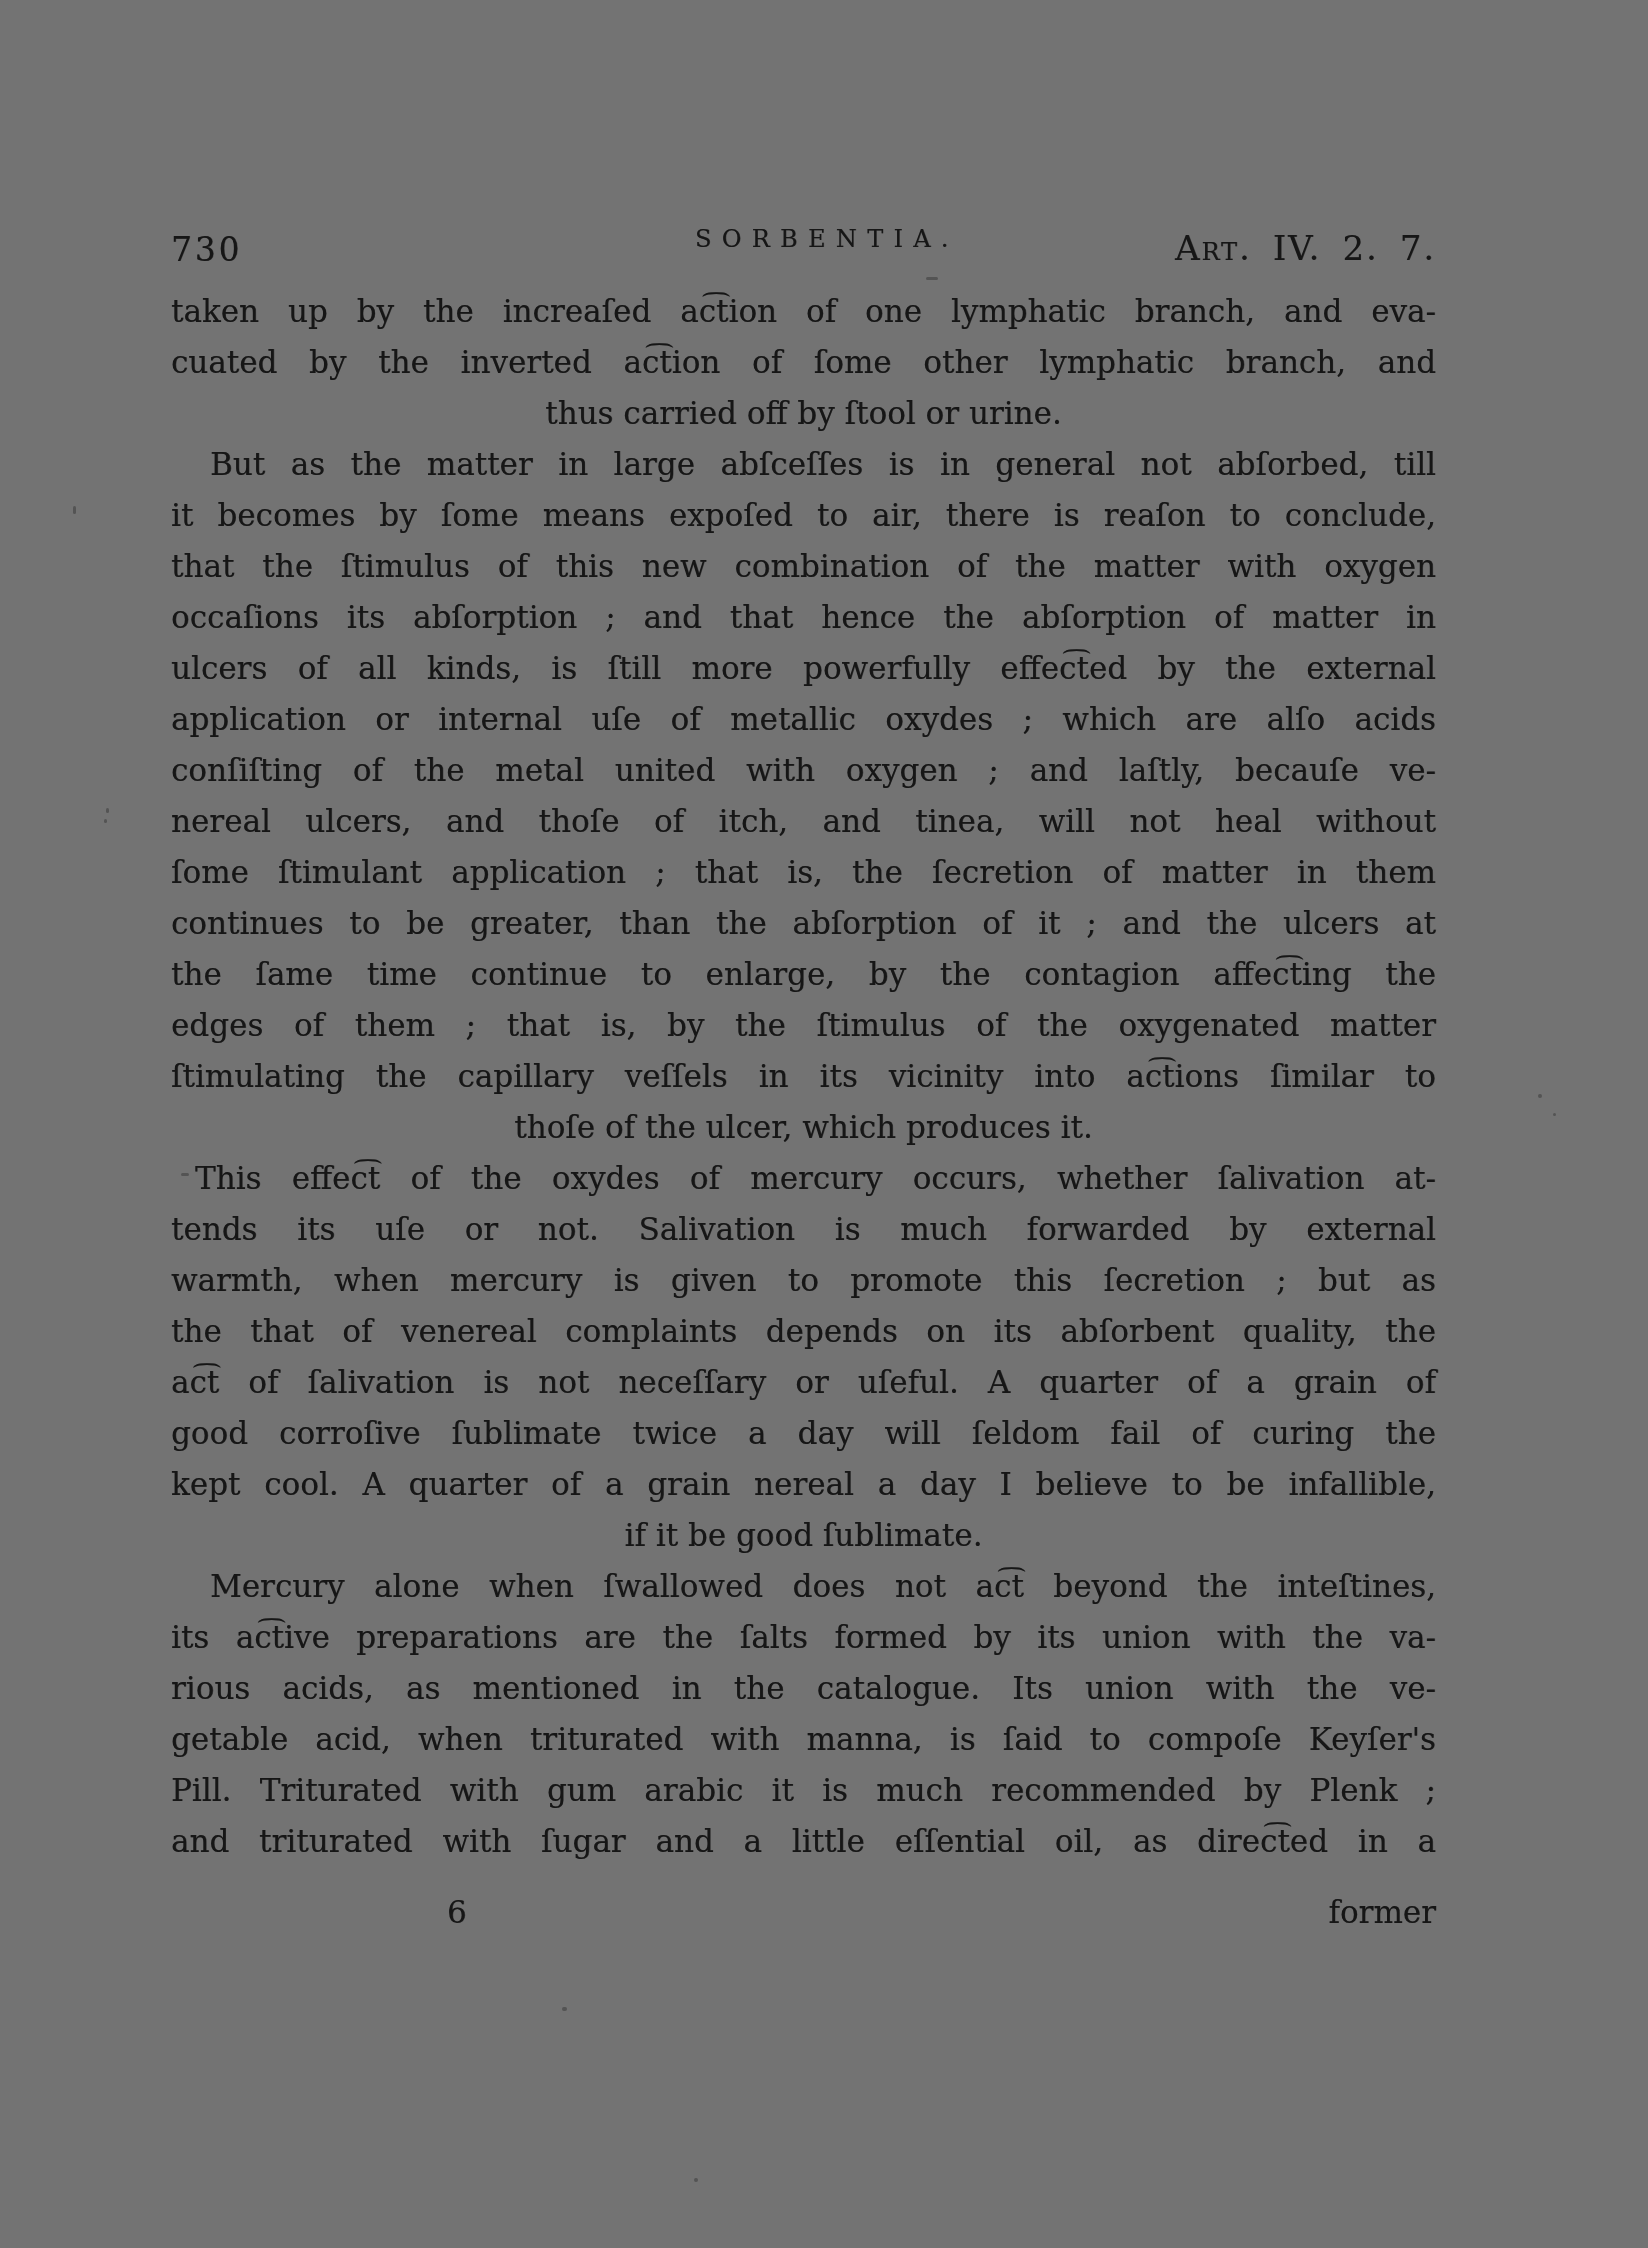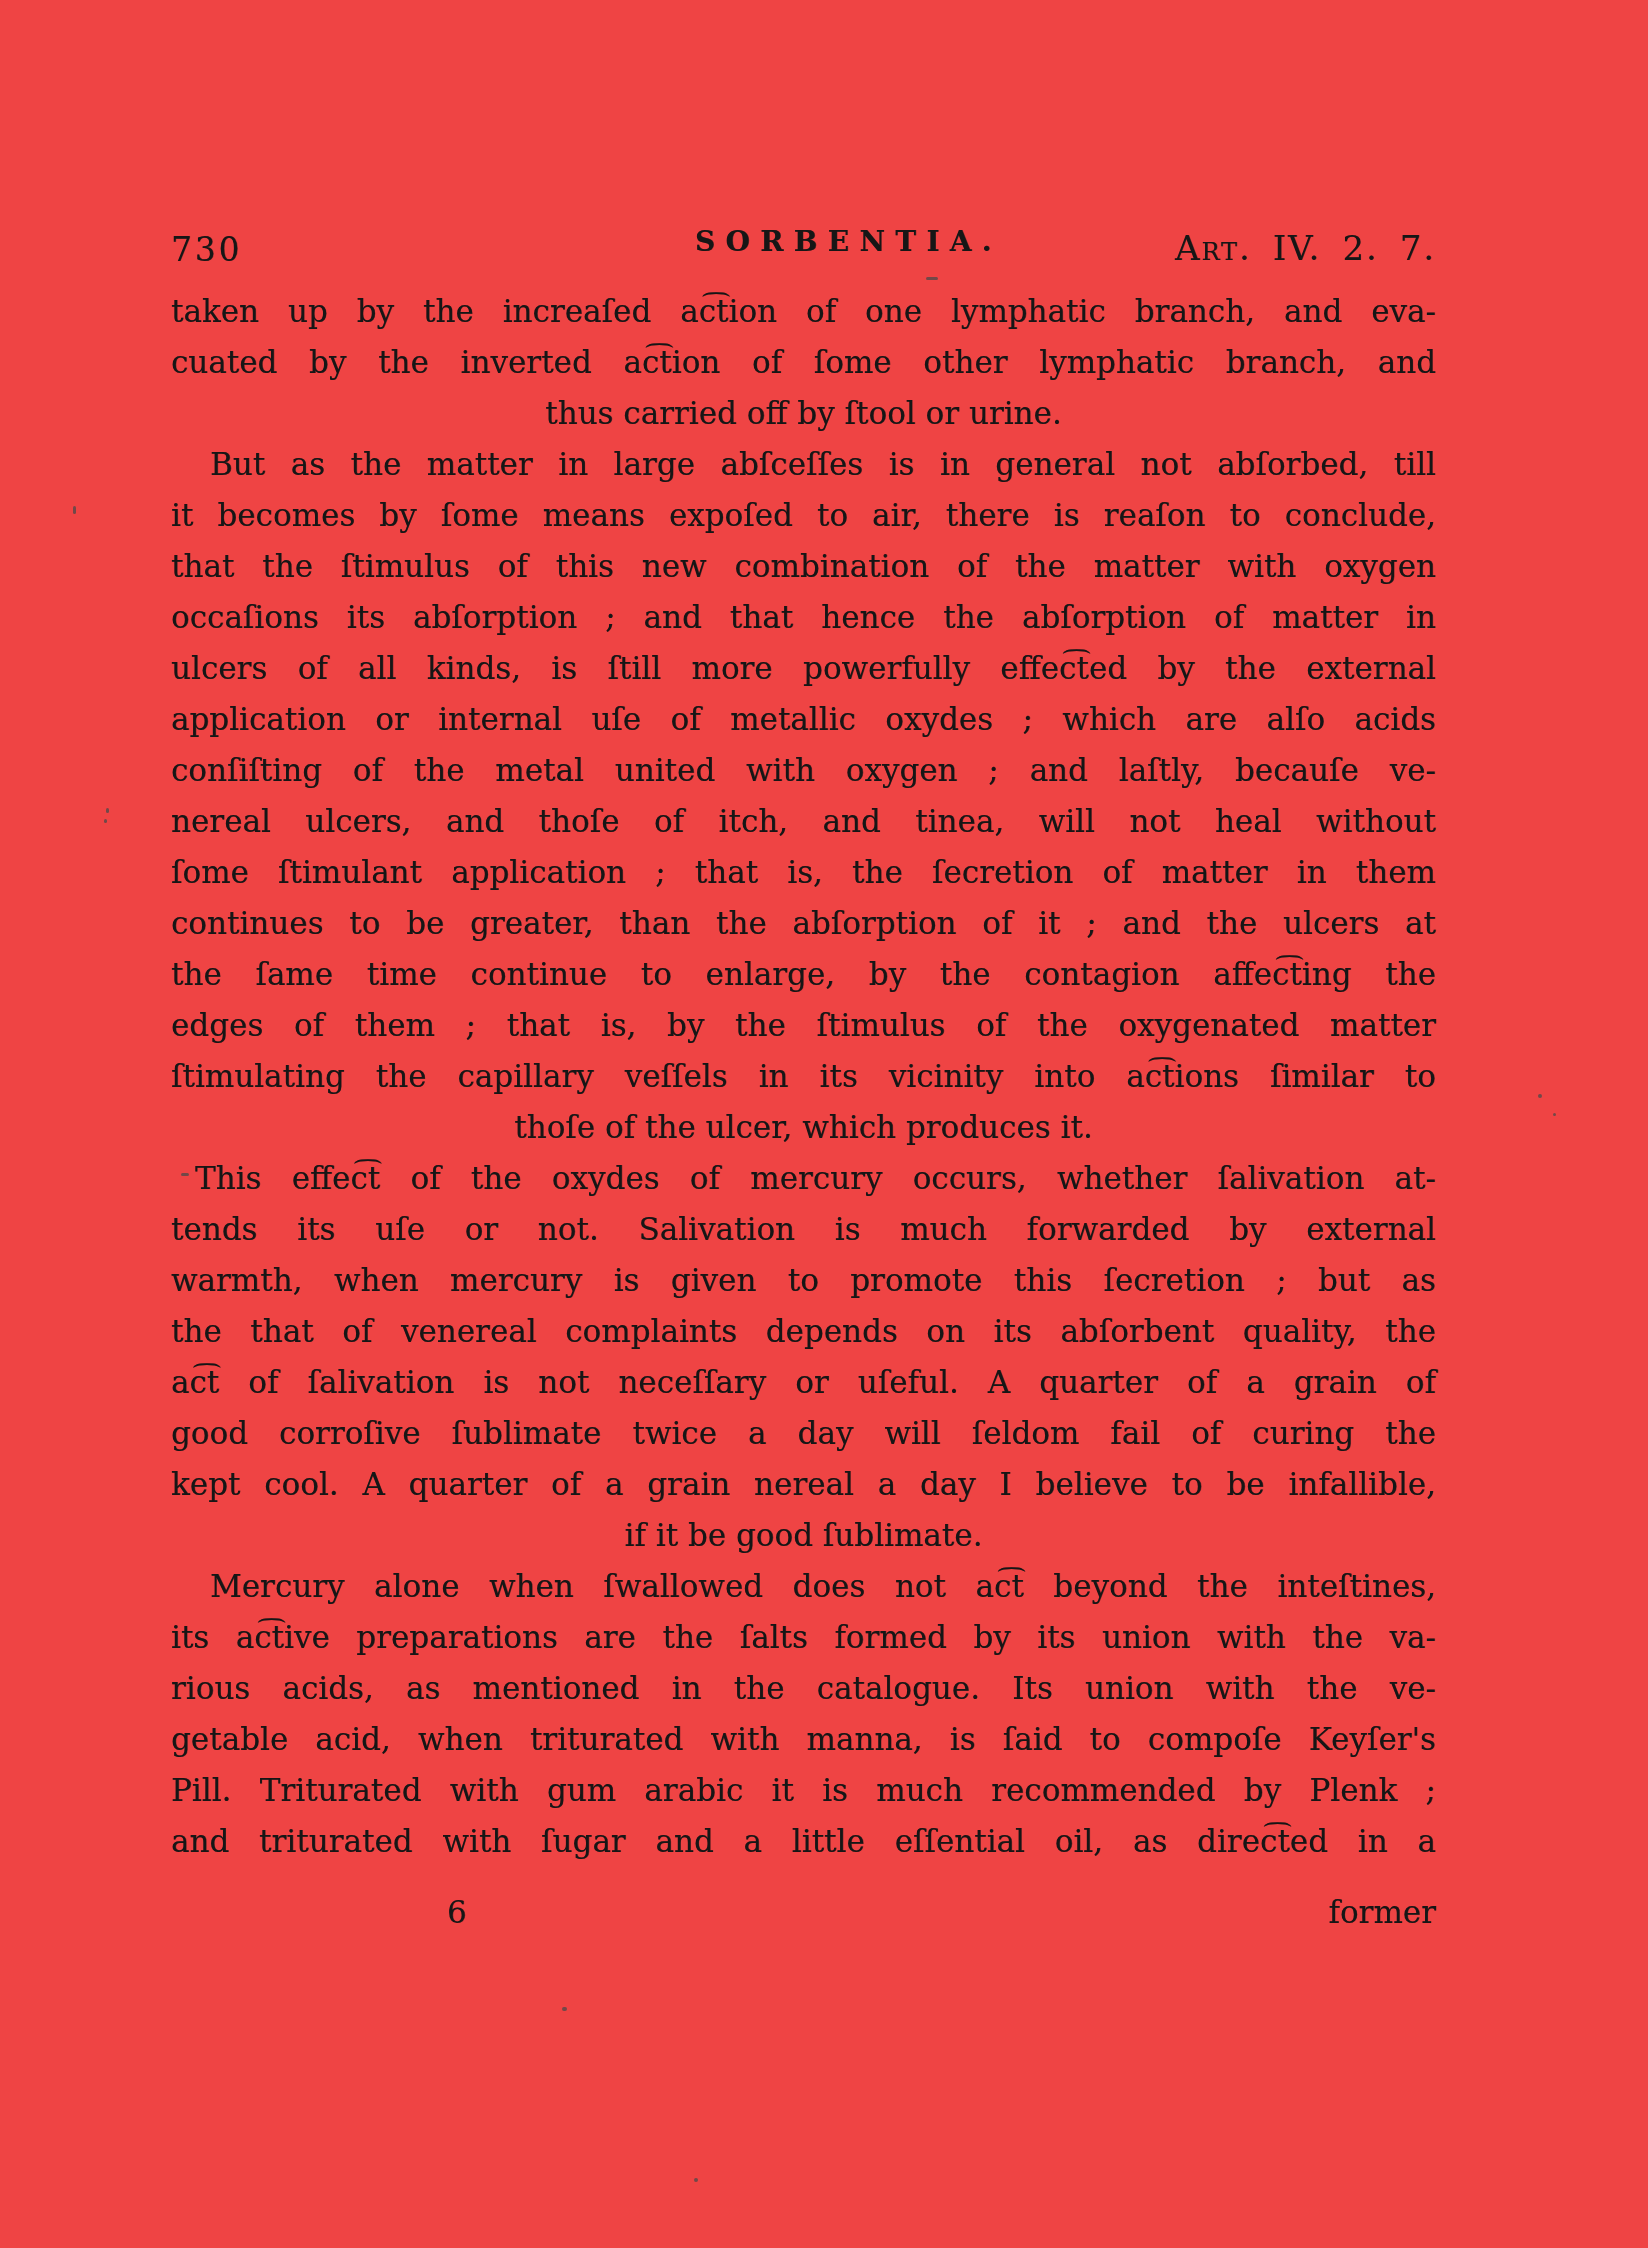--- a/index.html
+++ b/index.html
@@ -1,33 +1,33 @@
 <!DOCTYPE html>
 <html style="font-size:15px"><head>
 <meta charset="utf-8">
 <style>
   html,body { margin:0; padding:0; background:#ffffff; }
   .page {
     position:relative;
     width:1649px; height:2249px;
-    background:#ef4444;
+    background:#737373;
     font-family:"DejaVu Serif", serif;
     color:#161616;
     overflow:hidden;
   }
   
   .ink { text-shadow:0.4px 0.4px 0 rgba(22,22,22,0.5); }
 
   .page-number {
     position:absolute; left:171px; top:230px;
     font-size:33px; letter-spacing:2.8px;
   }
   .running-title {
     position:absolute; left:695px; top:225px;
-    font-size:28px; letter-spacing:10.3px;font-weight:bold;
+    font-size:24px; letter-spacing:10.3px;
   }
   .article-ref {
     position:absolute; right:213px; top:228px;
     font-size:34px; font-variant:small-caps;
     letter-spacing:1.9px; word-spacing:8.4px;
   }
 
   .text-block {
     position:absolute; left:171px; top:286px; width:1265px;
     font-size:31px; line-height:51px;

